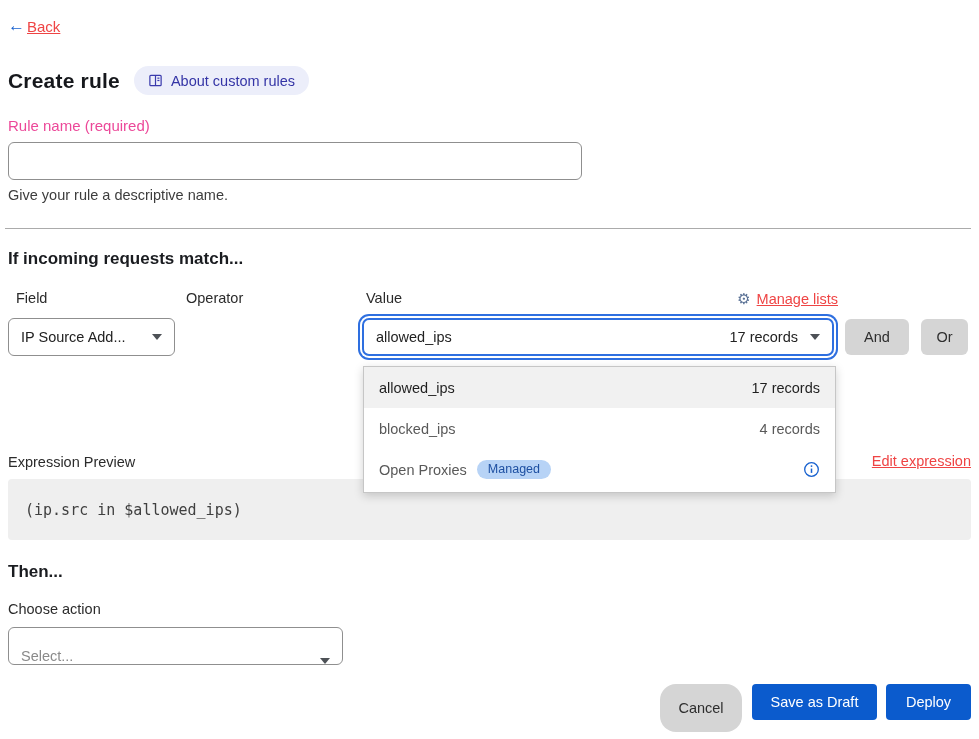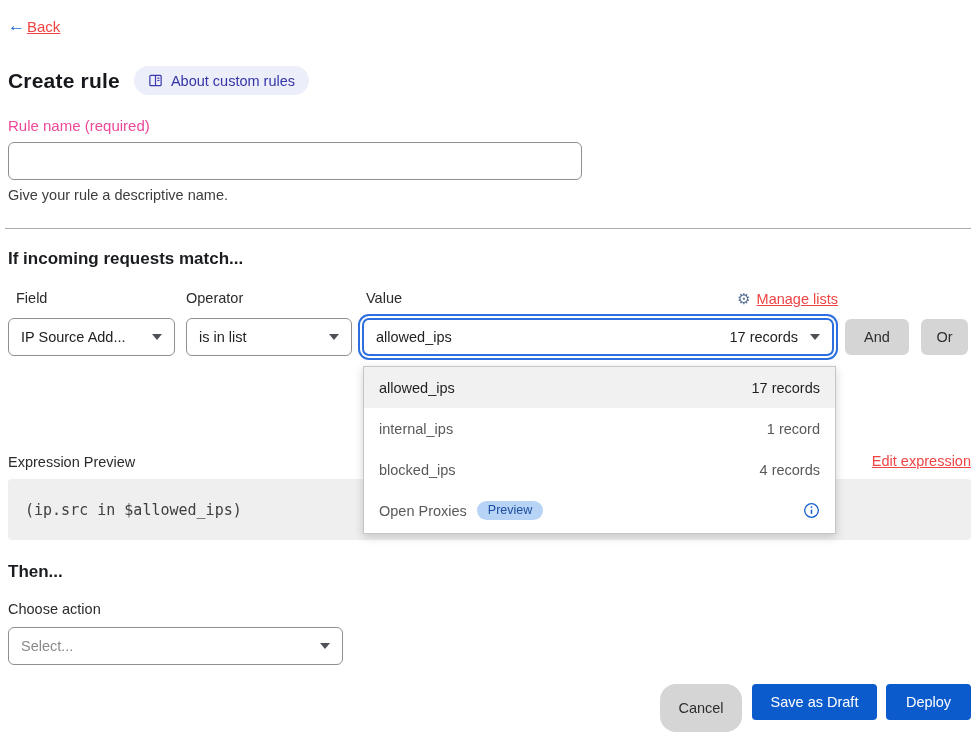--- a/index.html
+++ b/index.html
@@ -69,21 +69,21 @@
   .expr-label { position:absolute; left:8px; top:454px; font-size:14.5px; color:#2b2b2b; }
   .edit-expr { position:absolute; right:8px; top:453px; font-size:14.5px; }
   .expr-box { position:absolute; left:8px; top:479px; width:963px; height:61px; background:#efefef;
               border-radius:4px; display:flex; align-items:center; }
   .expr-code { font-family:"DejaVu Sans Mono","Liberation Mono",monospace; font-size:15px;
                color:#404040; padding-left:17px; }
 
   
   .then-heading { position:absolute; left:8px; top:562px; font-size:17px; font-weight:700; color:#1a1c20; }
   .action-label { position:absolute; left:8px; top:601px; font-size:14.5px; color:#2b2b2b; }
-  .select-action { left:8px; top:627px; width:335px; color:#8a8a8a; }
+  .select-action { left:8px; top:627px; width:335px; color:#8a8a8a;align-items:flex-end; }
 
   
   .cancel-btn { position:absolute; left:660px; top:684px; width:82px;  height:48px; border-radius:16px; }
   .save-btn   { position:absolute; left:752px; top:684px; width:125px; height:36px; border-radius:4px; }
   .deploy-btn { position:absolute; left:886px; top:684px; width:85px;  height:36px; border-radius:4px; }
 
   svg { display:block; }
 </style>
 </head>
 <body>
@@ -125,24 +125,20 @@
   <div class="manage-lists">
     <span class="gear">⚙</span>
     <a class="link">Manage lists</a>
   </div>
 
   <div class="select select-field">
     <span>IP Source Add...</span>
     <span class="chev"></span>
   </div>
 
-  <div class="select select-operator">
-    <span>is in list</span>
-    <span class="chev"></span>
-  </div>
 
   <div class="select select-value">
     <span>allowed_ips</span>
     <span class="right-group">
       <span>17 records</span>
       <span class="chev"></span>
     </span>
   </div>
 
   <button class="btn btn-gray and-btn">And</button>
@@ -150,34 +146,28 @@
 
   <div class="dropdown">
     <div class="dd-row selected">
       <span class="dd-left">
           <span>allowed_ips</span>
         </span>
       <span>17 records</span>
     </div>
     <div class="dd-row">
       <span class="dd-left">
-          <span>internal_ips</span>
-        </span>
-      <span>1 record</span>
-    </div>
-    <div class="dd-row">
-      <span class="dd-left">
           <span>blocked_ips</span>
         </span>
       <span>4 records</span>
     </div>
     <div class="dd-row">
       <span class="dd-left">
         <span>Open Proxies</span>
-        <span class="managed-pill">Preview</span>
+        <span class="managed-pill">Managed</span>
       </span>
       <span>
         <svg width="17" height="17" viewBox="0 0 18 18" fill="none">
           <circle cx="9" cy="9" r="7.2" stroke="#1761cf" stroke-width="1.4"></circle>
           <line x1="9" y1="8" x2="9" y2="12.6" stroke="#1761cf" stroke-width="1.6"></line>
           <circle cx="9" cy="5.4" r="1" fill="#1761cf"></circle>
         </svg>
       </span>
     </div>
   </div>

